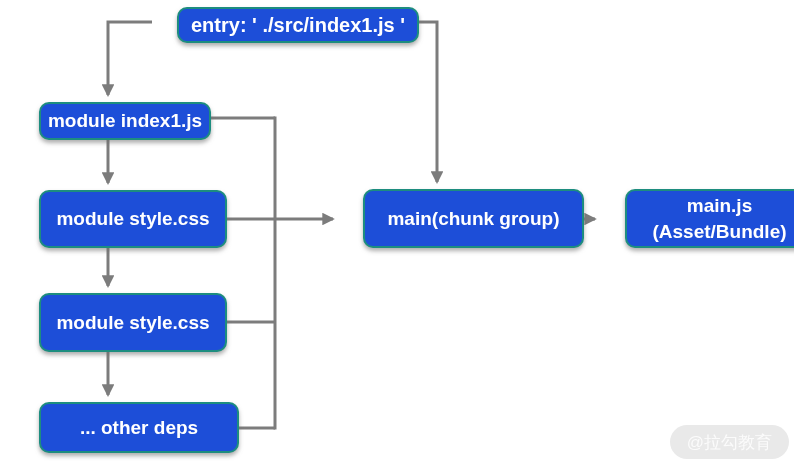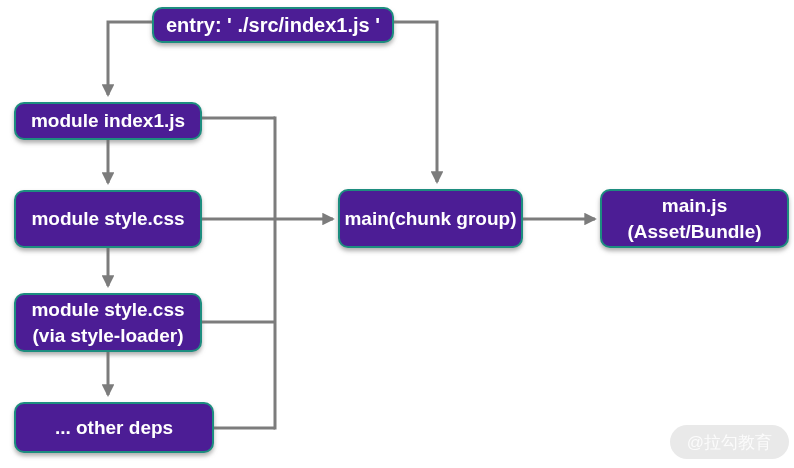--- a/index.html
+++ b/index.html
@@ -18,45 +18,46 @@
   .edges {
     position: absolute;
     left: 0;
     top: 0;
     width: 794px;
     height: 468px;
   }
   .node {
     position: absolute;
     box-sizing: border-box;
-    background: #4c1d95;
+    background: #1d4ed8;
     border: 2px solid #1d8d7f;
     border-radius: 10px;
     box-shadow: 0 3px 4px rgba(110, 110, 110, 0.55);
     color: #ffffff;
     font-weight: bold;
     display: flex;
     flex-direction: column;
     align-items: center;
     justify-content: center;
     text-align: center;
     line-height: 26px;
     font-size: 19px;
     z-index: 2;
+    margin-left: 25px;
   }
   .node span {
     display: block;
     white-space: nowrap;
   }
   .node-entry          { left: 152px; top: 7px;   width: 242px; height: 36px; font-size: 20px; }
-  .node-module-index1  { left: 14px;  top: 102px; width: 188px; height: 38px; }
+  .node-module-index1  { left: 14px;  top: 102px; width: 172px; height: 38px; }
   .node-css-loader     { left: 14px;  top: 190px; width: 188px; height: 58px; }
   .node-style-loader   { left: 14px;  top: 293px; width: 188px; height: 59px; }
   .node-other-deps     { left: 14px;  top: 402px; width: 200px; height: 51px; }
-  .node-chunk-group    { left: 338px; top: 189px; width: 185px; height: 59px; }
+  .node-chunk-group    { left: 338px; top: 189px; width: 221px; height: 59px; }
   .node-asset-bundle   { left: 600px; top: 189px; width: 189px; height: 59px; }
   .watermark {
     position: absolute;
     left: 670px;
     top: 425px;
     width: 119px;
     height: 34px;
     background: #e9e9e9;
     border-radius: 17px;
     color: #fbfbfb;
@@ -106,21 +107,20 @@
   <div class="node node-module-index1">
     <span>module index1.js</span>
   </div>
 
   <div class="node node-css-loader">
     <span>module style.css</span>
   </div>
 
   <div class="node node-style-loader">
     <span>module style.css</span>
-    <span>(via style-loader)</span>
   </div>
 
   <div class="node node-other-deps">
     <span>... other deps</span>
   </div>
 
   <div class="node node-chunk-group">
     <span>main(chunk group)</span>
   </div>
 

